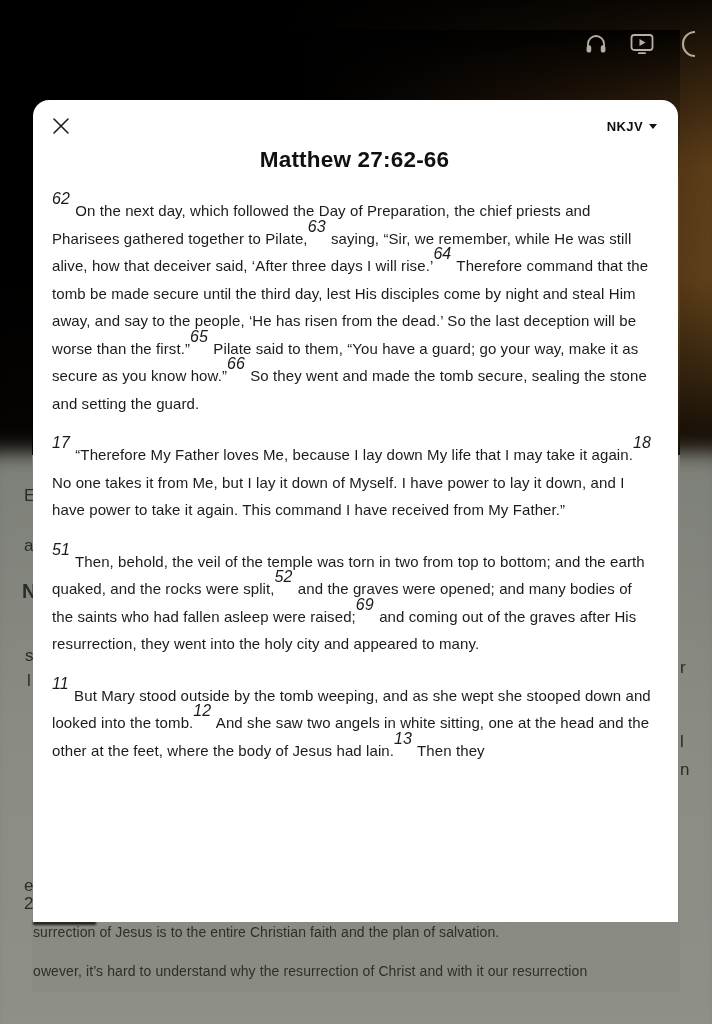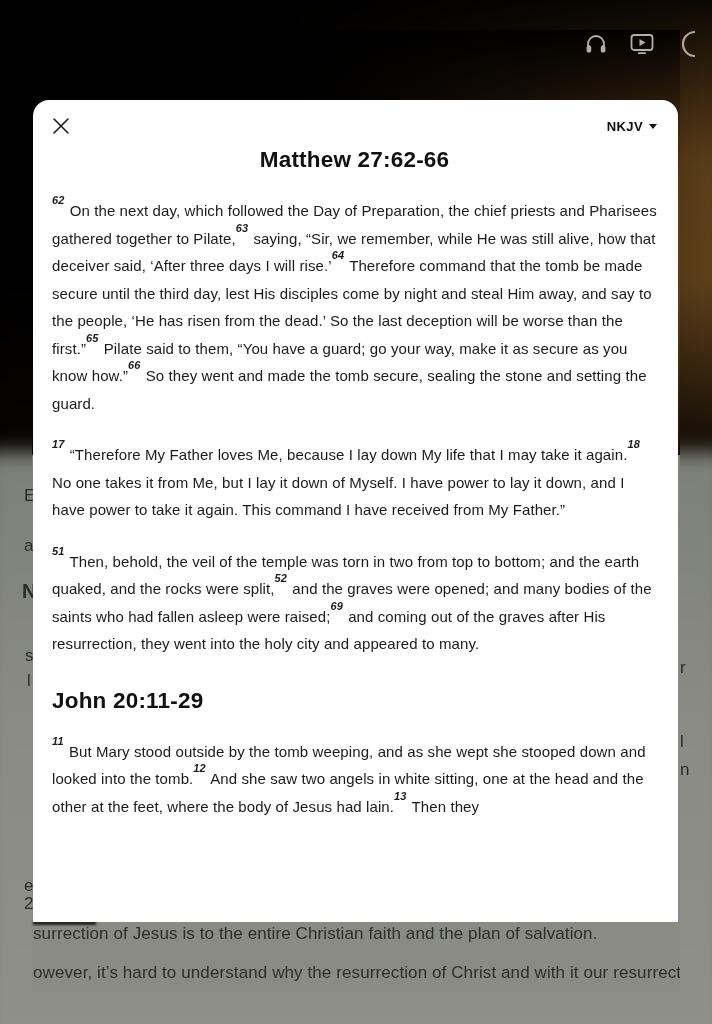--- a/index.html
+++ b/index.html
@@ -25,42 +25,42 @@
       linear-gradient(97deg,#000 0%,#000 40%,#140c06 56%,#2e1c0c 72%,#4a2f12 87%,#62431c 100%);}
   .page-body{position:absolute;left:0;right:0;top:425px;bottom:0;
     background:linear-gradient(180deg,#7f827a 0%,#898b83 40%,#8a8c84 100%);}
 
   .header-icons{position:absolute;top:2px;right:26px;display:flex;gap:22px;align-items:center;z-index:2;}
   .hicon{width:24px;height:24px;opacity:.85;cursor:pointer;}
 
   .arc-icon{position:absolute;left:681px;top:30px;z-index:2;opacity:.8;}
 
   
-  .bg-line{position:absolute;color:#2c302a;font-size:17px;letter-spacing:.1px;
+  .bg-line{position:absolute;color:#2c302a;font-size:14px;letter-spacing:.1px;
     white-space:nowrap;filter:blur(.55px);z-index:2;}
   .frag{position:absolute;color:#2a2d26;font-size:17px;filter:blur(.55px);z-index:2;}
   .frag.b{font-weight:700;font-size:20px;}
   .under-rule{position:absolute;left:33px;top:921px;width:63px;height:4px;background:#1f221c;
     filter:blur(.8px);z-index:2;}
 
   
   .modal{position:absolute;left:33px;top:100px;width:645px;height:822px;background:#fff;
     border-radius:16px 16px 0 0;z-index:10;padding:14px 21px 0 19px;overflow:hidden;}
   .modal-top{display:flex;justify-content:space-between;align-items:center;height:24px;}
   .close-btn{width:18px;height:18px;cursor:pointer;display:block;}
   .version{display:flex;align-items:center;cursor:pointer;margin-left:20px;}
   .version-label{font-size:13px;font-weight:700;letter-spacing:.4px;color:#0f0f0f;}
   .caret{width:0;height:0;border-left:4.5px solid transparent;border-right:4.5px solid transparent;
     border-top:5.5px solid #111;margin-left:6px;margin-top:1px;}
 
   .passage-heading{margin:30px 0 0;font-size:22.5px;font-weight:700;color:#101010;letter-spacing:.2px;}
   #passages .passage-heading:first-child{margin-top:9px;text-align:center;}
   .verse-text{margin:24px 0 0;font-size:15px;line-height:27.5px;color:#1b1b1b;letter-spacing:.1px;}
-  .verse-text sup{font-size:11px;font-style:italic;line-height:0;position:relative;top:-6px;
-    margin-right:1px;font-weight:700;}
+  .verse-text sup{font-size:16px;font-style:italic;line-height:0;position:relative;top:-6px;
+    margin-right:1px;font-weight:400;}
 </style>
 </head>
 <body>
 
 <div id="stage">
 
   <div class="backdrop">
     <div class="bd-hero"></div>
     <div class="bd-body"></div>
   </div>
@@ -112,18 +112,17 @@
         <span class="version-label">NKJV</span>
         <span class="caret"></span>
       </div>
     </div>
 
     <div id="passages">
         <h2 class="passage-heading">Matthew 27:62-66</h2>
         <p class="verse-text"><sup>62</sup> On the next day, which followed the Day of Preparation, the chief priests and Pharisees gathered together to Pilate,<sup>63</sup> saying, “Sir, we remember, while He was still alive, how that deceiver said, ‘After three days I will rise.’<sup>64</sup> Therefore command that the tomb be made secure until the third day, lest His disciples come by night and steal Him away, and say to the people, ‘He has risen from the dead.’ So the last deception will be worse than the first.”<sup>65</sup> Pilate said to them, “You have a guard; go your way, make it as secure as you know how.”<sup>66</sup> So they went and made the tomb secure, sealing the stone and setting the guard.</p>
         <p class="verse-text"><sup>17</sup> “Therefore My Father loves Me, because I lay down My life that I may take it again.<sup>18</sup> No one takes it from Me, but I lay it down of Myself. I have power to lay it down, and I have power to take it again. This command I have received from My Father.”</p>
         <p class="verse-text"><sup>51</sup> Then, behold, the veil of the temple was torn in two from top to bottom; and the earth quaked, and the rocks were split,<sup>52</sup> and the graves were opened; and many bodies of the saints who had fallen asleep were raised;<sup>69</sup> and coming out of the graves after His resurrection, they went into the holy city and appeared to many.</p>
-        <h2 class="passage-heading">John 20:11-29</h2>
         <p class="verse-text"><sup>11</sup> But Mary stood outside by the tomb weeping, and as she wept she stooped down and looked into the tomb.<sup>12</sup> And she saw two angels in white sitting, one at the head and the other at the feet, where the body of Jesus had lain.<sup>13</sup> Then they</p>
       </div>
   </div>
 
 </div>
 
 </body></html>

